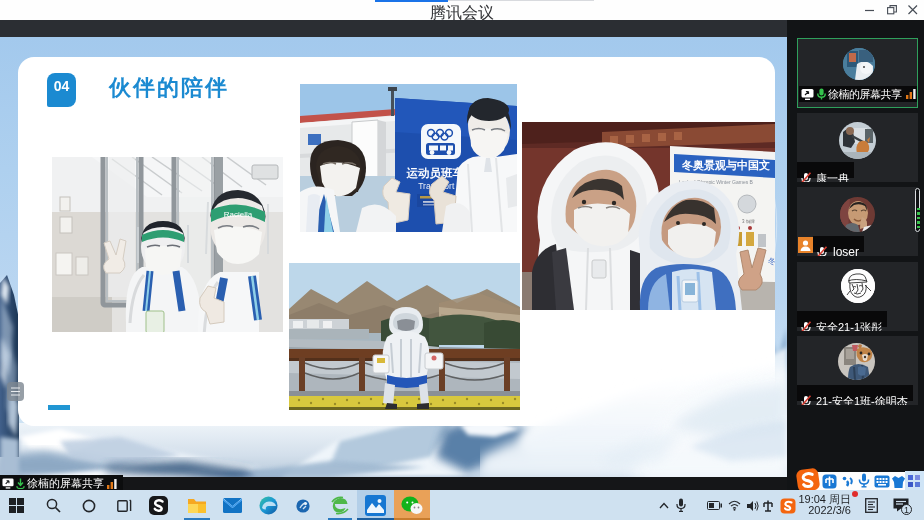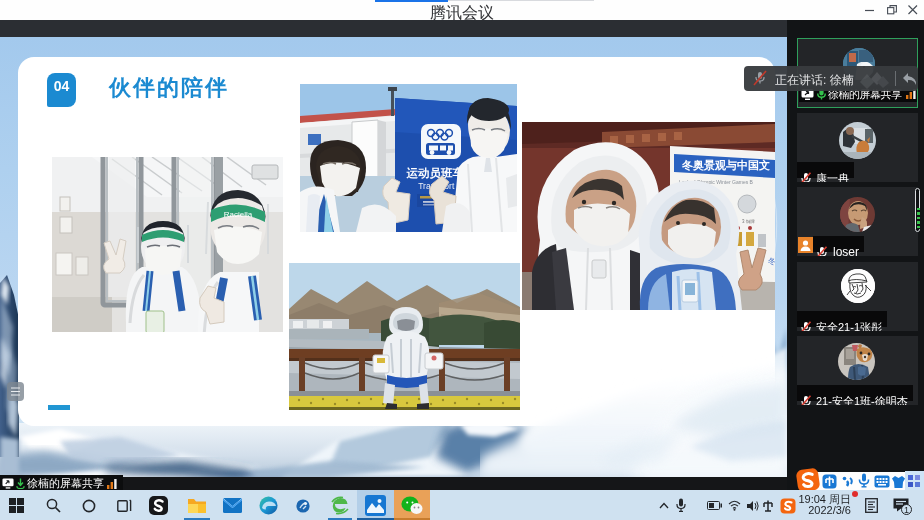--- a/index.html
+++ b/index.html
@@ -606,39 +606,20 @@
         <svg class="micmute" width="12" height="13" viewBox="0 0 12 13">
           <rect x="4" y="1" width="4" height="7" rx="2" fill="#fff"></rect>
           <path d="M2 6 L2 6.5 Q2 10 6 10 Q10 10 10 6.5 L10 6" stroke="#fff" stroke-width="1.2" fill="none"></path>
           <line x1="6" y1="10" x2="6" y2="12" stroke="#fff" stroke-width="1.2"></line>
           <line x1="1" y1="11.5" x2="10.5" y2="0.8" stroke="#d43c30" stroke-width="1.6"></line>
         </svg>
         <span style="margin-left:4px;">21-安全1班-徐明杰</span>
       </div>
   </div>
 
-  <div id="tooltip" class="abs">
-    <svg width="20" height="17" viewBox="0 0 20 17" style="position:absolute;left:6px;top:4px;">
-        <rect x="8" y="2" width="4" height="7" rx="2" fill="#9aa0a6"></rect>
-        <path d="M6 7 L6 7.5 Q6 11 10 11 Q14 11 14 7.5 L14 7" stroke="#9aa0a6" stroke-width="1.2" fill="none"></path>
-        <line x1="10" y1="11" x2="10" y2="13.5" stroke="#9aa0a6" stroke-width="1.2"></line>
-        <line x1="10" y1="13.5" x2="10" y2="13.5" stroke="#9aa0a6"></line>
-        <line x1="4" y1="15" x2="16" y2="1" stroke="#c0392b" stroke-width="1.6"></line>
-      </svg>
-    <div class="abs" style="left:31px;top:6px;font-size:12px;color:#e4e5e6;white-space:nowrap;">正在讲话: 徐楠</div>
-    <svg width="42" height="25" viewBox="0 0 42 25" style="position:absolute;left:106px;top:0;" opacity="0.35">
-        <path d="M10 16 L17 8 L24 16 L17 23 Z" fill="#6a6e72"></path>
-        <path d="M21 13 L27 6 L33 13 L27 19 Z" fill="#7a7e82"></path>
-        <path d="M27 16 L33 10 L39 17 L33 22 Z" fill="#606468"></path>
-      </svg>
-    <div class="abs" style="left:151px;top:5px;width:1px;height:15px;background:#6a6e72;"></div>
-    <svg width="16" height="14" viewBox="0 0 16 14" style="position:absolute;left:158px;top:6px;">
-        <path d="M6 1 L1 6 L6 11 L6 8 Q12 7.5 14 13 Q15 6 6 4 Z" fill="#9aa0a6"></path>
-      </svg>
-  </div>
 
   <div id="sogou" class="abs">
     <svg width="24" height="26" viewBox="0 0 24 26" style="position:absolute;left:-17px;top:-5px;">
       <g transform="rotate(-8 12 13)">
           <rect x="1" y="2" width="22" height="22" rx="6" fill="#f4650f"></rect>
           <path d="M17 8 Q12 5 8.5 8 Q6 11 10 13 Q15 14.5 15.5 17 Q15 20 11 19.5 Q8 19 7 17" stroke="#fff" stroke-width="3" fill="none" stroke-linecap="round"></path>
         </g>
     </svg>
     <svg width="15" height="15" viewBox="0 0 15 15" style="position:absolute;left:9px;top:2px;">
         <rect x="0.5" y="0.5" width="14" height="14" rx="3.5" fill="#1978d4"></rect>

